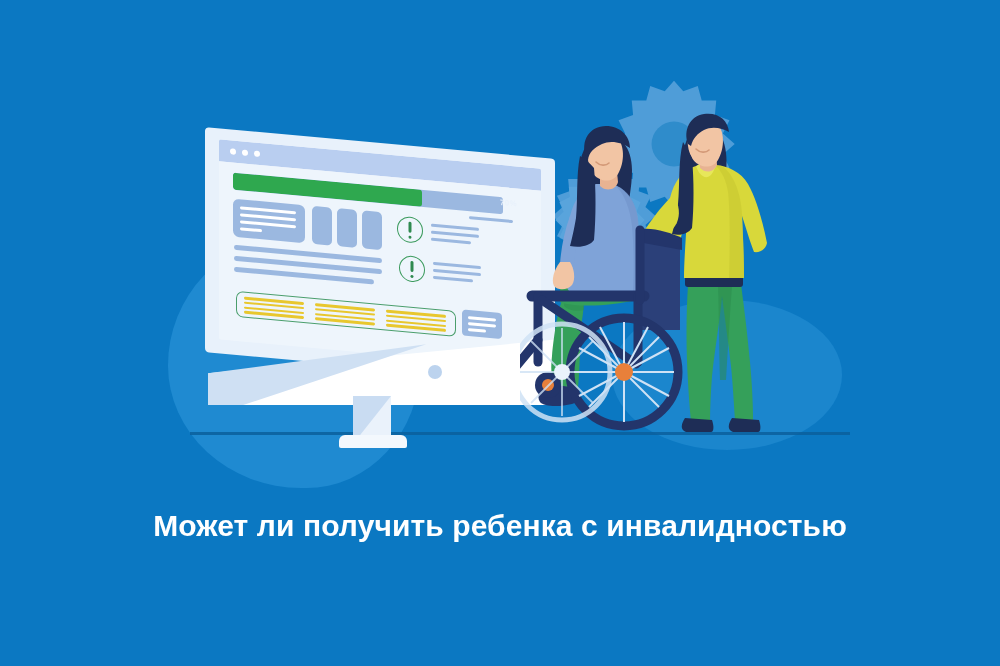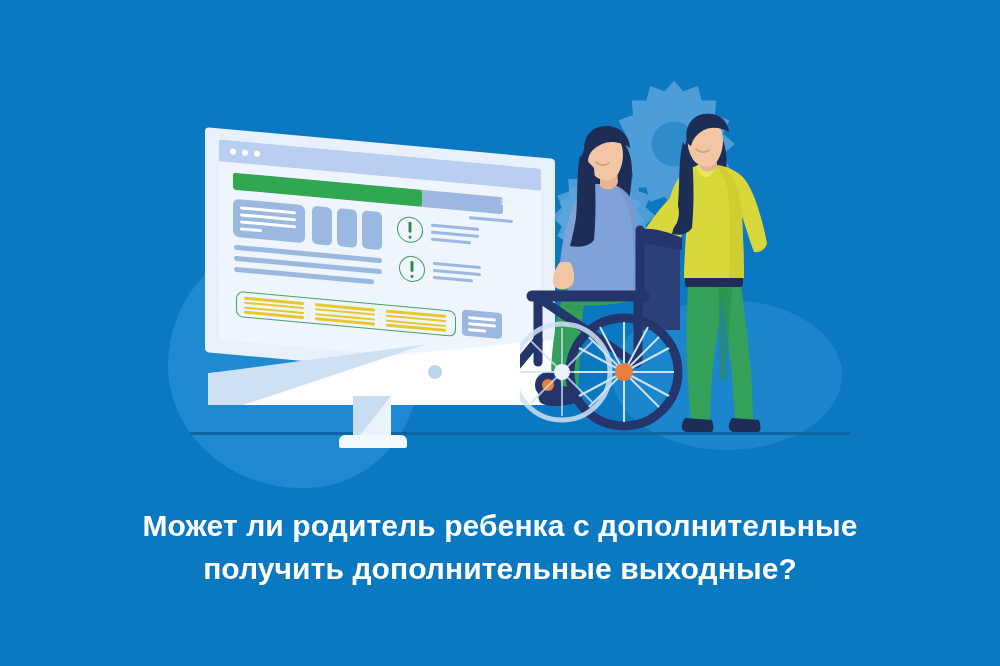--- a/index.html
+++ b/index.html
@@ -367,17 +367,16 @@
           <line x1="42" y1="272" x2="-2" y2="272"></line>
           <line x1="42" y1="272" x2="11" y2="241"></line>
         </g>
         <circle cx="42" cy="272" r="8" fill="#eaf3fc"></circle>
       </g>
 
     </svg>
   </div>
 
   <div class="caption">
-    <span class="ln">Может ли родитель ребенка с дополнительные</span>
-    <span class="ln">получить дополнительные выходные?</span>
+    <span class="ln">Может ли получить ребенка с инвалидностью</span>
   </div>
 
 </div>
 
 </body></html>

